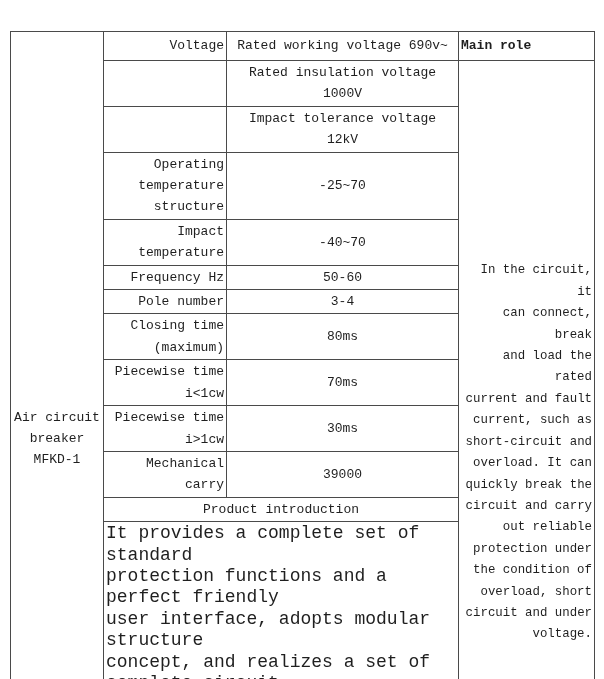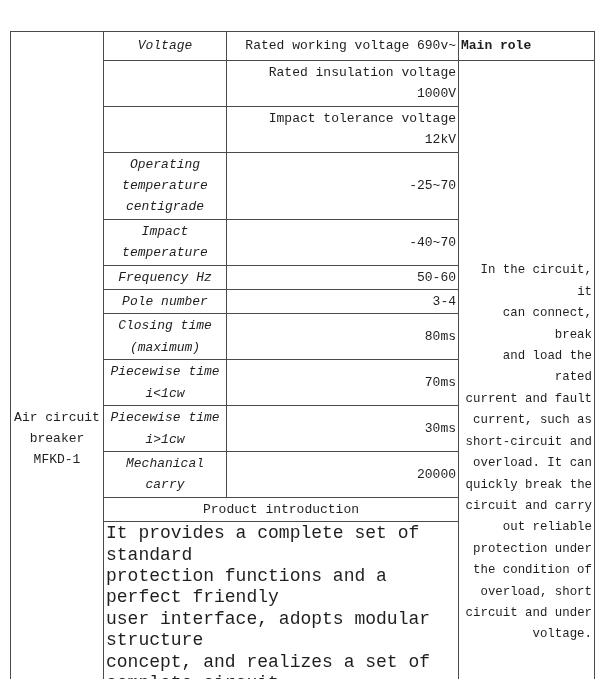--- a/index.html
+++ b/index.html
@@ -30,25 +30,24 @@
     padding: 1px 2px;
     white-space: pre-line;
     vertical-align: middle;
     overflow: hidden;
   }
   tr.r1 td { height: 26px; }
   td.product-cell {
     text-align: center;
   }
   td.spec-label {
-    text-align: center;
-    font-style: italic;
+    text-align: right;
   }
   td.spec-value {
-    text-align: right;
+    text-align: center;
   }
   td.role-header {
     text-align: left;
     font-weight: bold;
   }
   td.role-cell {
     text-align: right;
     font-size: 12.4px;
   }
   td.intro-header {
@@ -101,21 +100,21 @@
 voltage.</td>
     </tr>
     <tr>
       <td class="spec-label"></td>
       <td class="spec-value">Impact tolerance voltage
 12kV</td>
     </tr>
     <tr>
       <td class="spec-label">Operating
 temperature
-centigrade</td>
+structure</td>
       <td class="spec-value">-25~70</td>
     </tr>
     <tr>
       <td class="spec-label">Impact
 temperature</td>
       <td class="spec-value">-40~70</td>
     </tr>
     <tr>
       <td class="spec-label">Frequency Hz</td>
       <td class="spec-value">50-60</td>
@@ -134,21 +133,21 @@
 i&lt;1cw</td>
       <td class="spec-value">70ms</td>
     </tr>
     <tr>
       <td class="spec-label">Piecewise time
 i&gt;1cw</td>
       <td class="spec-value">30ms</td>
     </tr>
     <tr>
       <td class="spec-label">Mechanical carry</td>
-      <td class="spec-value">20000</td>
+      <td class="spec-value">39000</td>
     </tr>
     <tr>
       <td colspan="2" class="intro-header">Product introduction</td>
     </tr>
     <tr>
       <td colspan="2" class="intro-text">It provides a complete set of standard
 protection functions and a perfect friendly
 user interface, adopts modular structure
 concept, and realizes a set of complete circuit
 breaker with perfect protection, accurate

